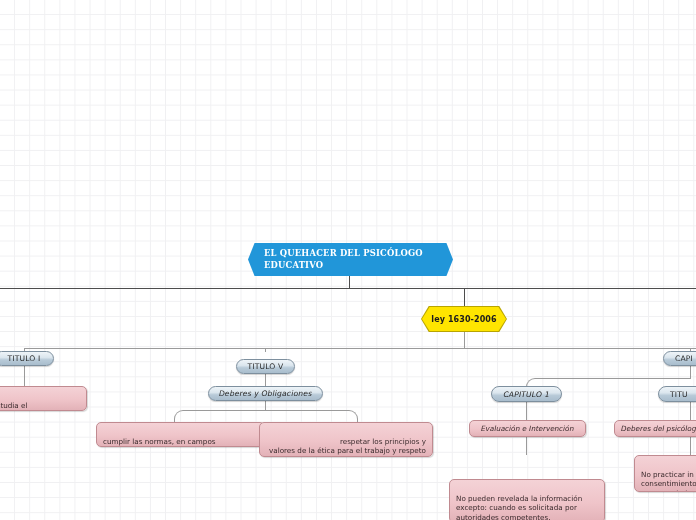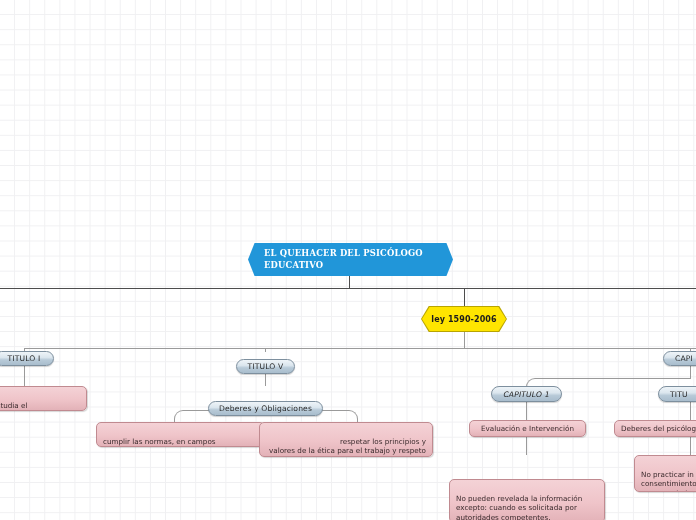--- a/index.html
+++ b/index.html
@@ -115,20 +115,21 @@
     padding: 4px 6px;
     box-sizing: border-box;
     box-shadow: 1px 1px 1px rgba(0,0,0,.16);
     overflow: hidden;
   }
   .pink.pill-ish {
     display: flex;
     align-items: center;
     border-radius: 5px;
     white-space: nowrap;
+    font-style: italic;
   }
 </style>
 </head>
 <body>
 
 <div id="canvas">
 
   <div class="conn v dark" style="left:349px; top:276px; height:13px;"></div>
 
   <div class="conn h dark" style="left:0px; top:288px; width:696px;"></div>
@@ -162,34 +163,34 @@
   <div class="conn v" style="left:690px; top:402px; height:18px;"></div>
 
   <div class="conn v" style="left:690px; top:437px; height:18px;"></div>
 
   <div class="root-node" style="left:248px; top:243px; width:205px; height:33px;">
     <span>EL QUEHACER DEL PSICÓLOGO EDUCATIVO</span>
   </div>
 
   <div class="hex-border" style="left:421px; top:306px; width:86px; height:26px;"></div>
   <div class="hex-node" style="left:422px; top:307px; width:84px; height:24px;">
-    <span>ley 1590-2006</span>
+    <span>ley 1630-2006</span>
   </div>
 
   <div class="pill" style="left:-6px; top:351px; width:60px; height:15px;">
     <span>TITULO I</span>
   </div>
   <div class="pill" style="left:236px; top:351px; width:59px; height:15px;margin-top:8px;">
     <span>TITULO V</span>
   </div>
   <div class="pill" style="left:663px; top:351px; width:58px; height:15px; justify-content:flex-start; padding-left:11px;">
     <span>CAPI</span>
   </div>
 
-  <div class="pill" style="left:208px; top:401px; width:115px; height:15px;">
+  <div class="pill" style="left:208px; top:386px; width:115px; height:15px;font-style:italic;">
     <span>Deberes y Obligaciones</span>
   </div>
   <div class="pill" style="left:491px; top:386px; width:71px; height:16px;font-style:italic;">
     <span>CAPITULO 1</span>
   </div>
   <div class="pill" style="left:658px; top:386px; width:64px; height:16px; justify-content:flex-start; padding-left:11px;">
     <span>TITU</span>
   </div>
 
   <div class="pink" style="left:-26px; top:386px; width:113px; height:25px; white-space:pre-line;">

